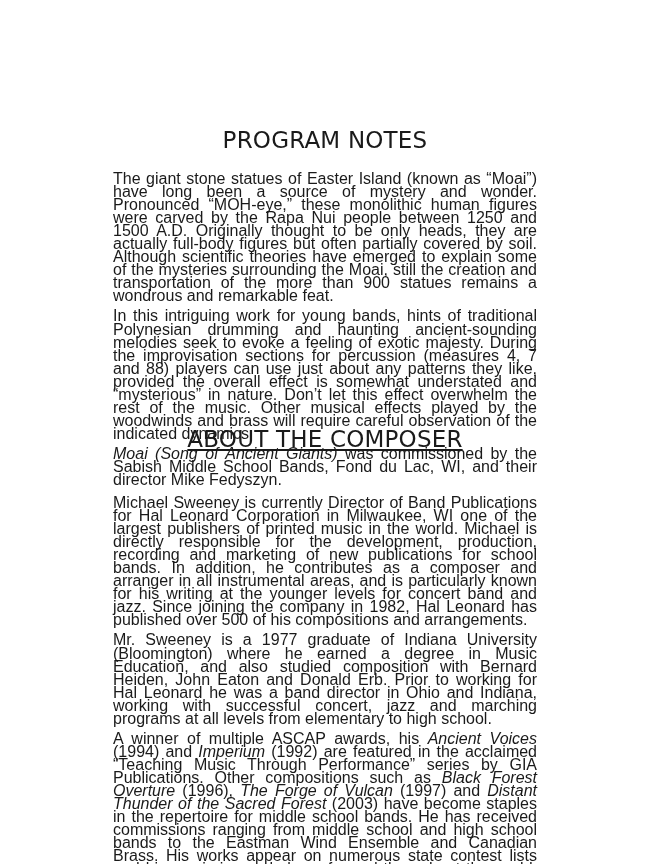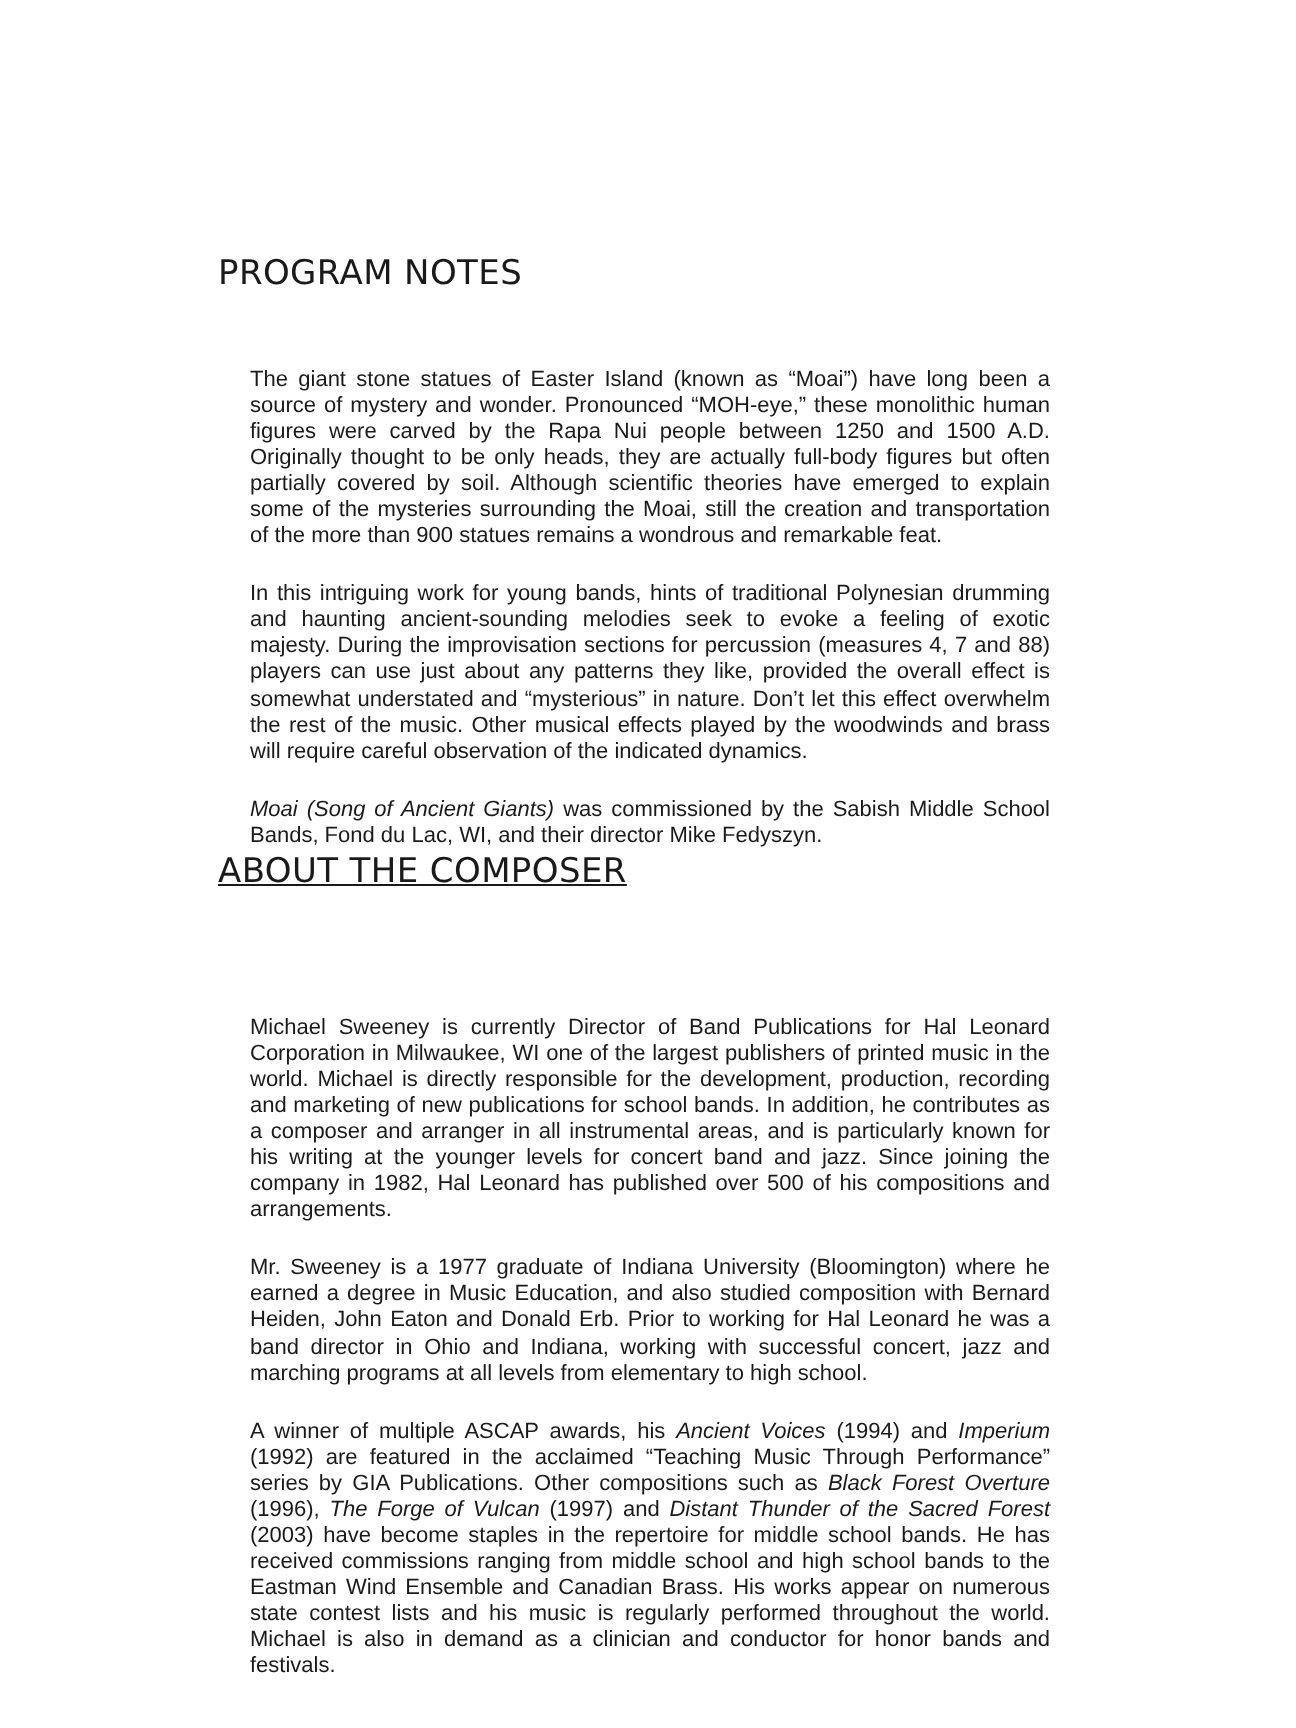--- a/index.html
+++ b/index.html
@@ -1,21 +1,21 @@
 <!DOCTYPE html>
 <html><head>
   <meta charset="utf-8">
   <style>
     html, body { margin: 0; padding: 0; background: #ffffff; }
     body { width: 648px; height: 864px; position: relative; overflow: hidden; }
     .page { position: absolute; left: 109px; top: 0; width: 432px; color: #1a1a1a;
             font-family: "Liberation Sans", sans-serif; }
-    h1 { font-family: "DejaVu Sans", sans-serif; font-weight: normal; 
-         font-size: 17px; letter-spacing: 0.2px; margin: 0; color: #1a1a1a; }
-    p { margin: 16px; font-size: 11px; line-height: 13.05px; text-align: justify; }
+    h1 { font-family: "DejaVu Sans", sans-serif; font-weight: normal; text-align: center;
+         font-size: 23px; letter-spacing: 0.2px; margin: 0; color: #1a1a1a; }
+    p { margin: 4px; font-size: 16px; line-height: 13.05px; text-align: justify; }
     .h-program { position: absolute; top: 127px; left: 0; width: 432px; }
     .s-program { position: absolute; top: 168px; left: 0; width: 432px; }
     .h-composer { position: absolute; top: 426px; left: 0; width: 432px; text-decoration: underline; }
     .s-composer { position: absolute; top: 492px; left: 0; width: 432px; }
     .gap { margin-top: 7px; }
     em { font-style: italic; }
   </style>
 </head>
 <body>
 

